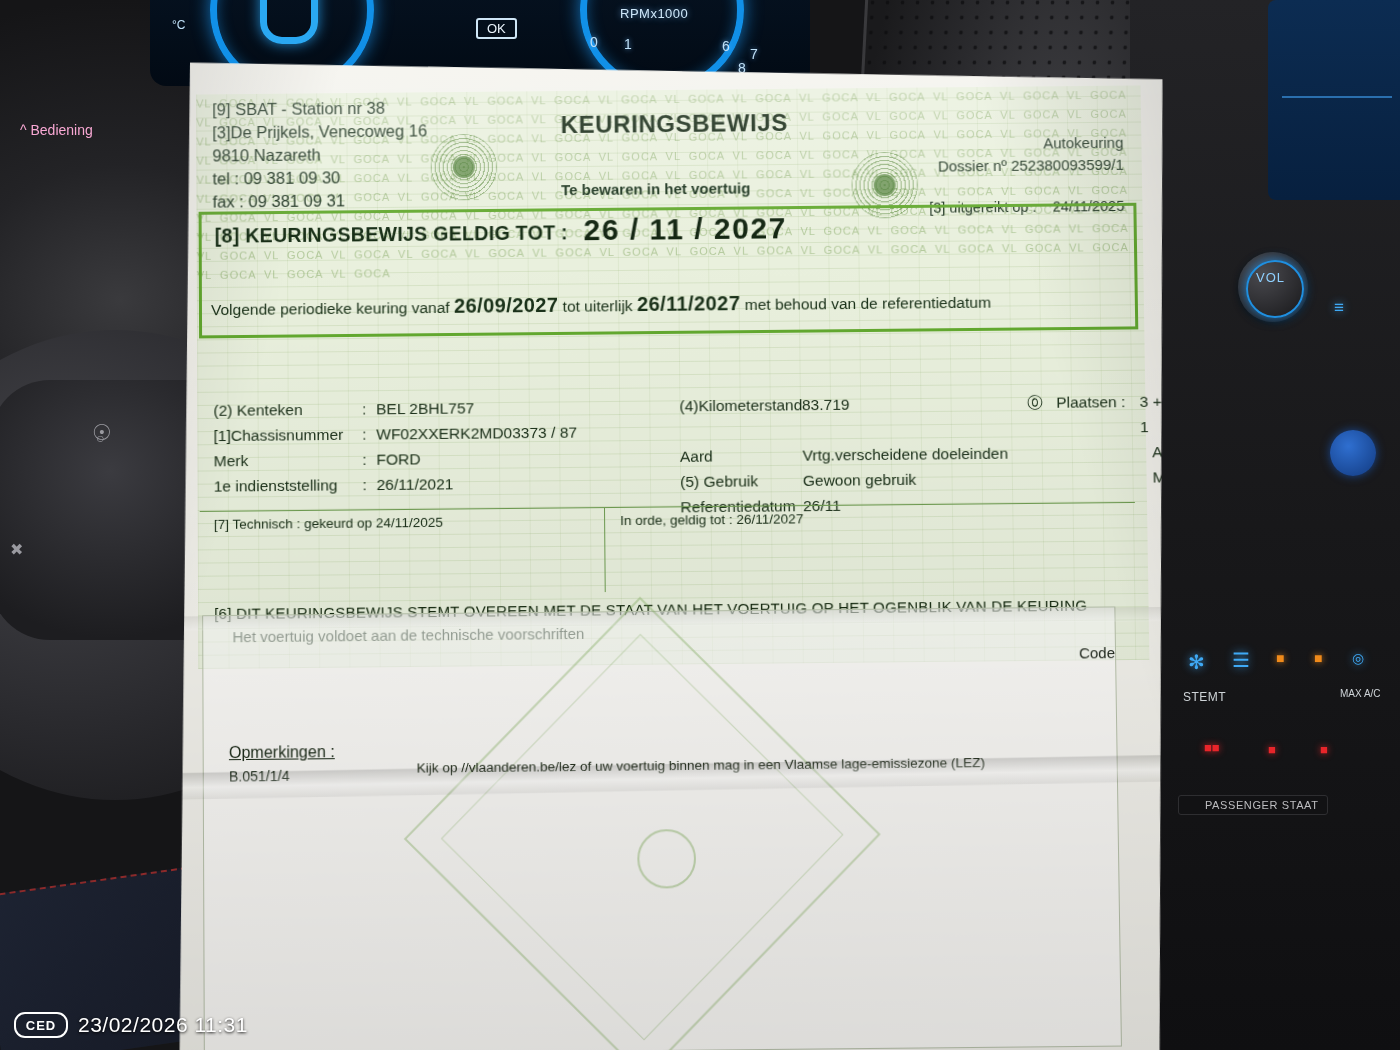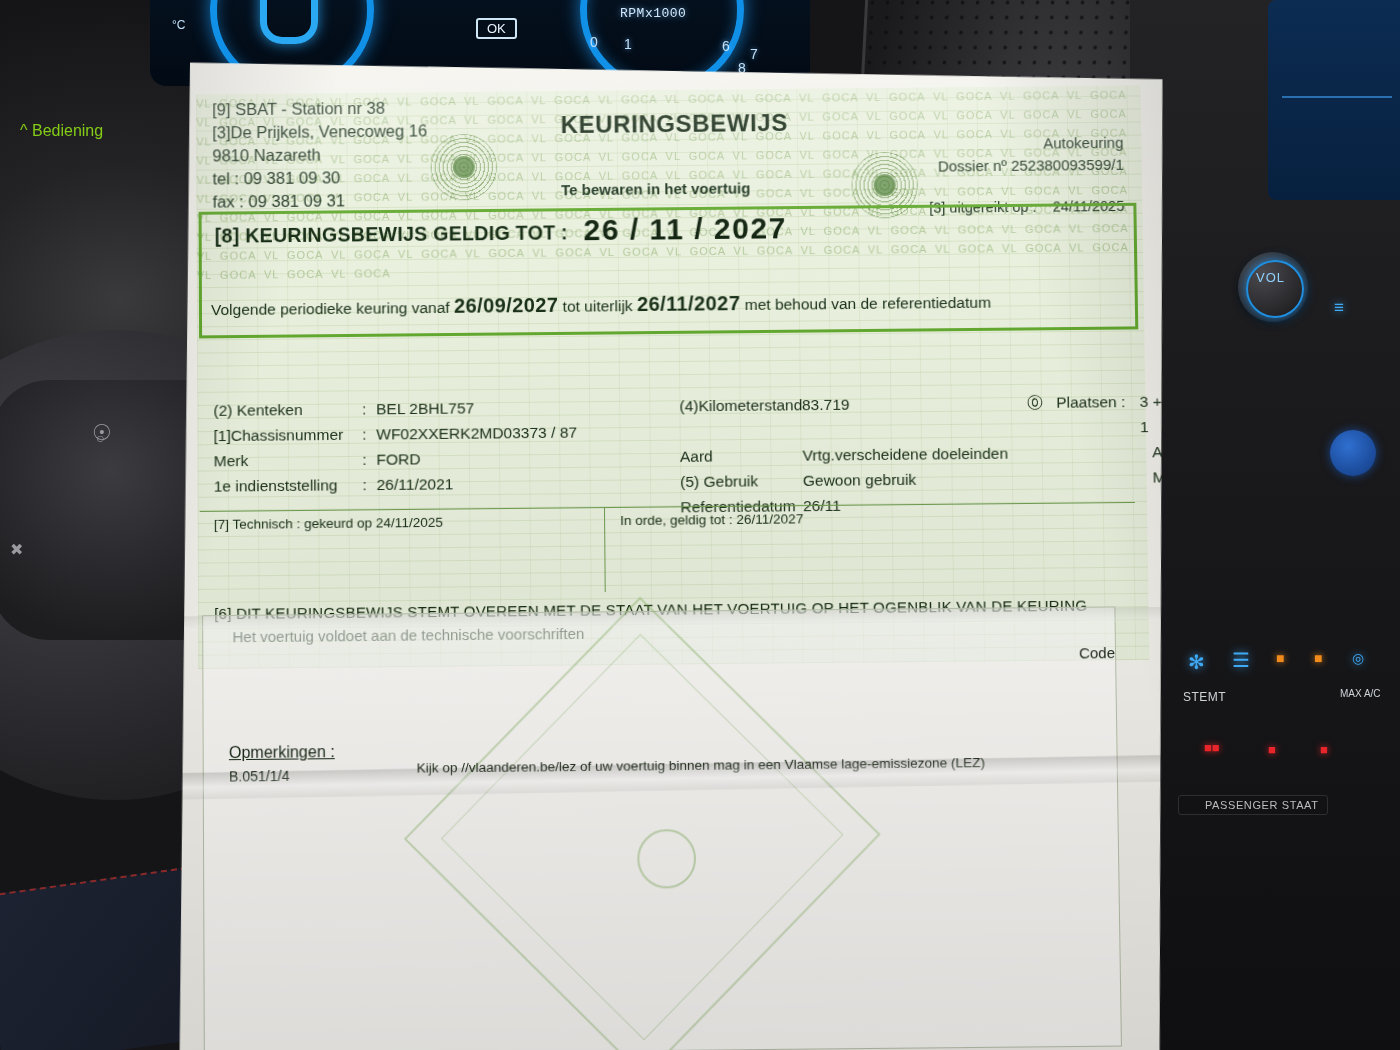--- a/index.html
+++ b/index.html
@@ -65,21 +65,20 @@
     color: #eaf4fc;
     font-size: 13px;
   }
   .cluster-rpm {
     position: absolute;
     left: 470px; top: 16px;
     color: #cfe8fa;
     font-size: 13px;
     letter-spacing: .5px;
     text-shadow: 0 0 6px rgba(120,190,255,.7);
-    font-family: Liberation Mono, monospace;
   }
   .tick {
     position: absolute;
     color: #bfe0f7;
     font-size: 14px;
     text-shadow: 0 0 5px rgba(110,185,255,.8);
   }
   .cluster-c {
     position: absolute;
     left: 22px; top: 28px;
@@ -120,22 +119,22 @@
   .screen {
     position: absolute;
     left: 1268px; top: 0;
     width: 132px; height: 200px;
     background: linear-gradient(180deg, #0c2c52 0%, #07203f 100%);
     border-radius: 8px 0 0 8px;
   }
   .screen-text {
     position: absolute;
     left: 20px; top: 122px;
-    color: #84cc16;
-    font-size: 16px;
+    color: #f9a8d4;
+    font-size: 14px;
   }
   .screen-line {
     position: absolute;
     left: 14px; top: 96px;
     width: 110px; height: 2px;
     background: #2a6fae;
   }
   .knob {
     position: absolute;
     border-radius: 50%;
@@ -740,14 +739,18 @@
       <div class="remarks-text">Kijk op //vlaanderen.be/lez of uw voertuig binnen mag in een Vlaamse lage-emissiezone (LEZ)</div>
 
       <div class="bottom-barcode"></div>
     </div>
 
     <div class="fold2"></div>
     <div class="fold"></div>
     <div class="paper-shade"></div>
   </div>
 
+  <div class="ts-wrap">
+    <span class="ced-logo">CED</span>
+    <span class="ts-text">23/02/2026 11:31</span>
+  </div>
 
 </div>
 
 </body></html>

